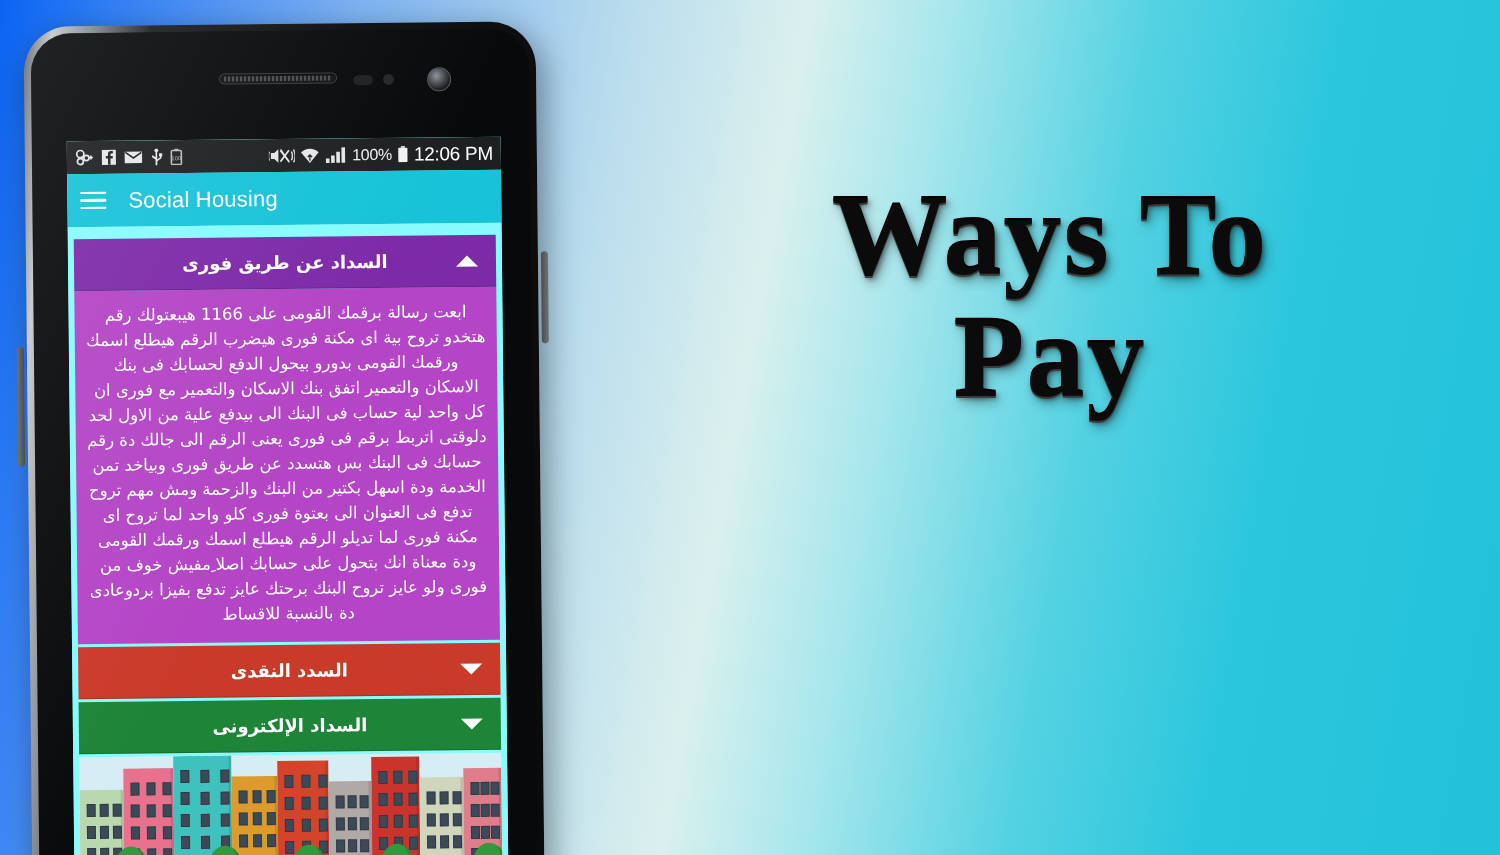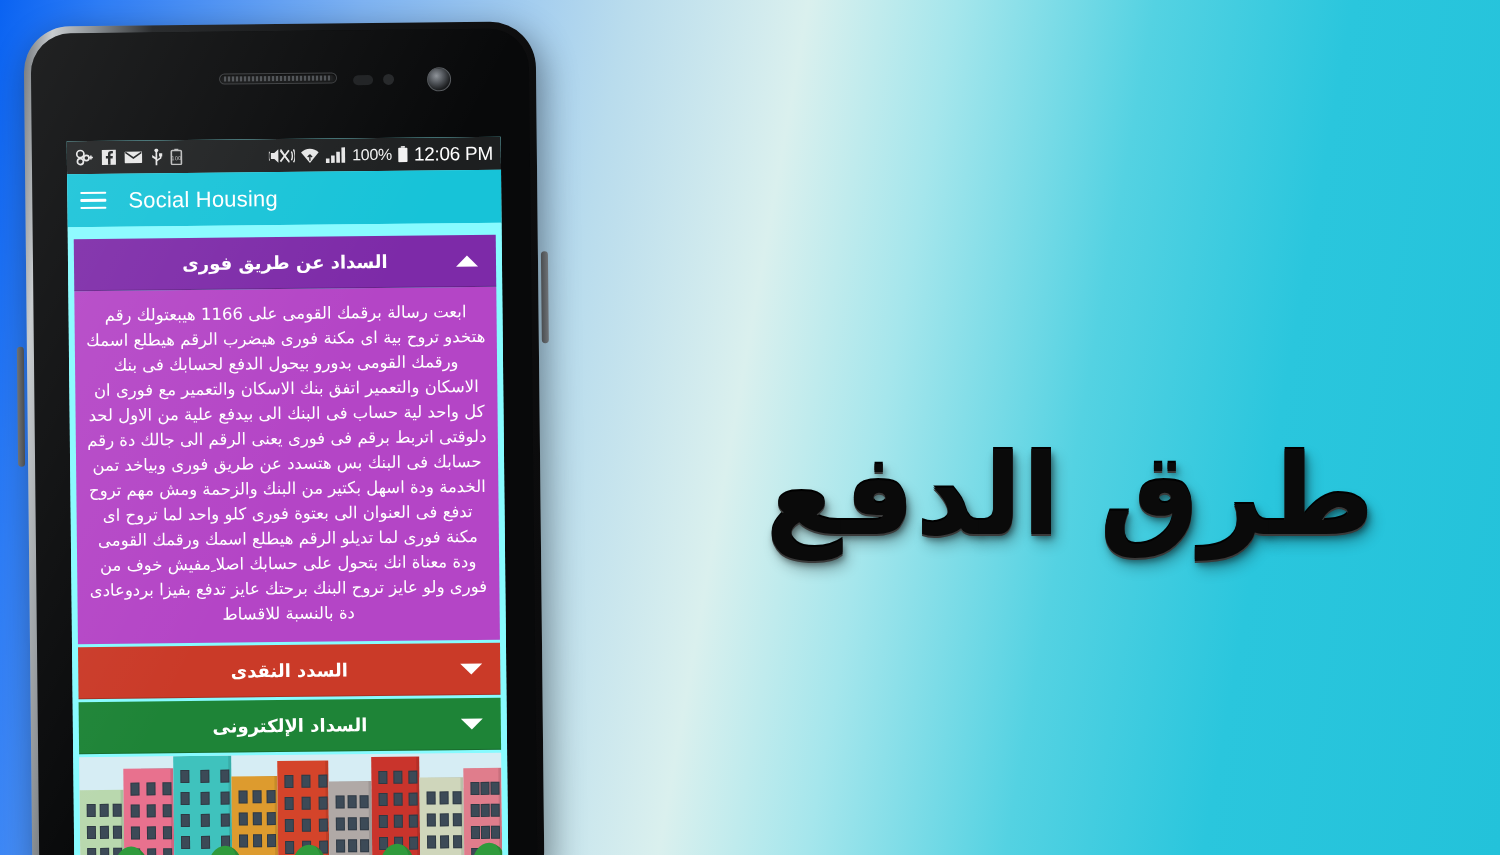--- a/index.html
+++ b/index.html
@@ -267,21 +267,21 @@
     background: #2f9b3c;
     box-shadow: inset -5px -4px 0 rgba(0,0,0,0.12);
   }
 </style>
 </head>
 <body>
 
 <div class="stage">
 
   <div class="promo">
-    <div class="promo-ar">طرق الدفع</div>
+    <div class="promo-en">Ways To Pay</div>
   </div>
 
   <div class="phone">
     <div class="btn-volume"></div>
     <div class="btn-power"></div>
     <div class="phone-inner">
       <div class="speaker"></div>
       <div class="sensor-a"></div>
       <div class="sensor-b"></div>
       <div class="front-cam"></div>

